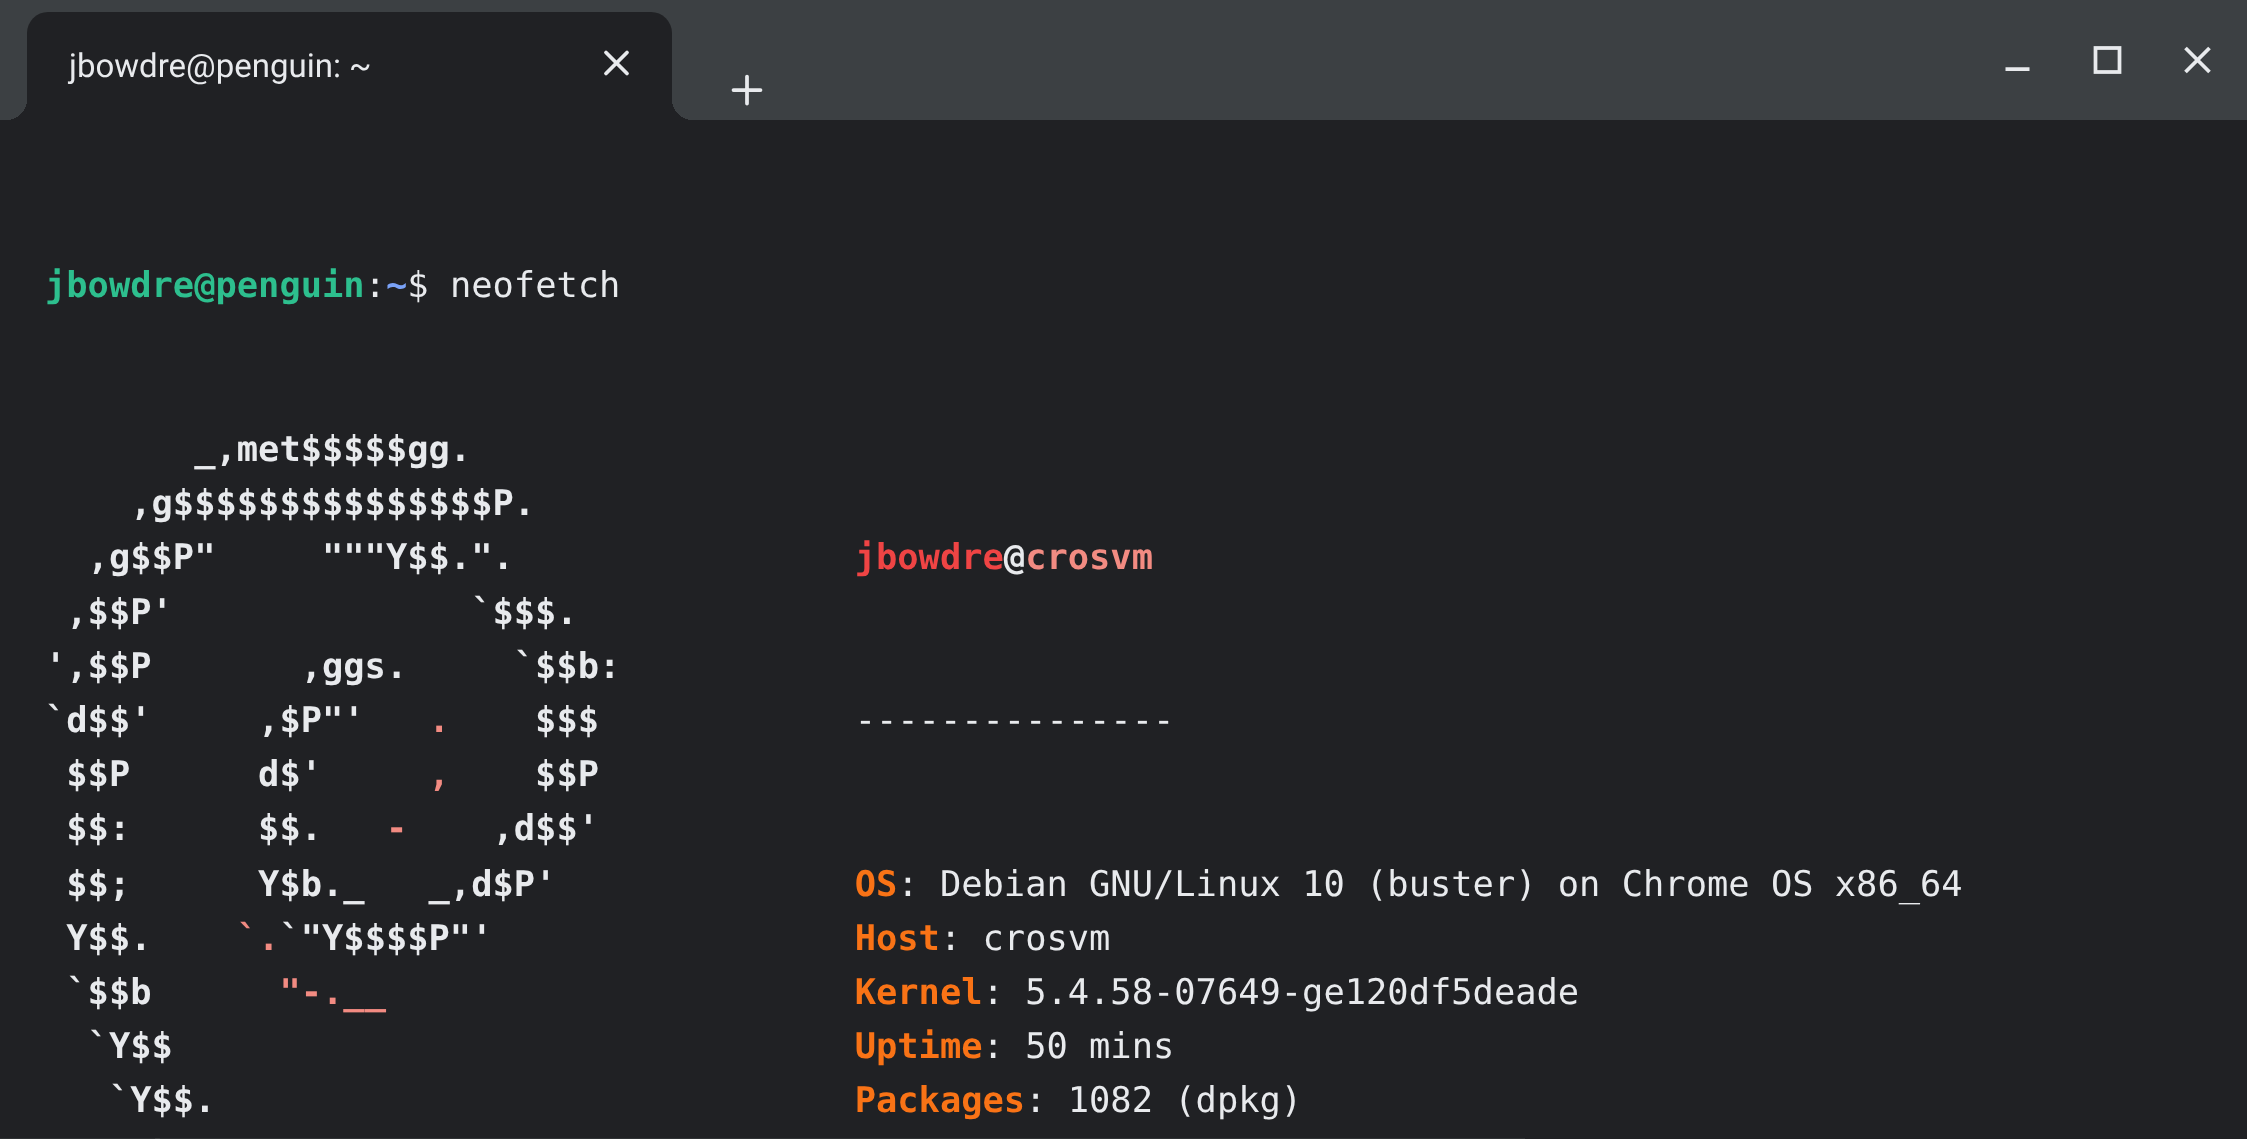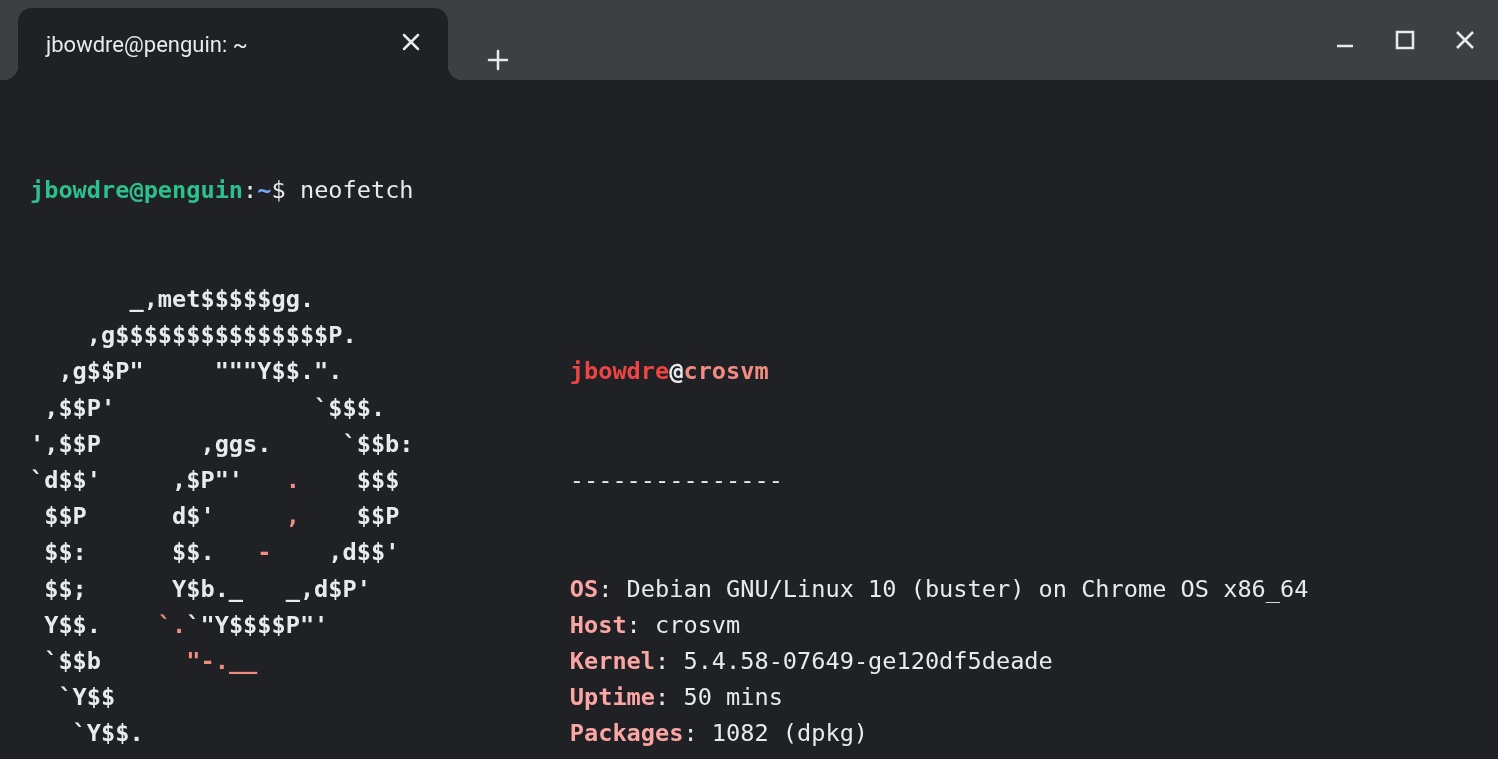--- a/index.html
+++ b/index.html
@@ -127,21 +127,21 @@
   .ascii .accent { color: #f28b82; }
 
   .info {
     color: #e8eaed;
     padding-top: 0;
   }
   .info-user { color: #ef4444; font-weight: bold; }
   .info-at   { color: #e8eaed; font-weight: bold;}
   .info-host { color: #f28b82; font-weight: bold; }
   .sep       { color: #e8eaed; }
-  .key       { color: #fca5a5; font-weight: bold; }
+  .key       { color: #f97316; font-weight: bold; }
   .val       { color: #e8eaed; }
 </style>
 </head>
 <body>
 
 <div class="titlebar">
   <div class="tab">
     <span>jbowdre@penguin: ~</span>
     <span class="tab-close">
       <svg width="18" height="18" viewBox="0 0 18 18">

